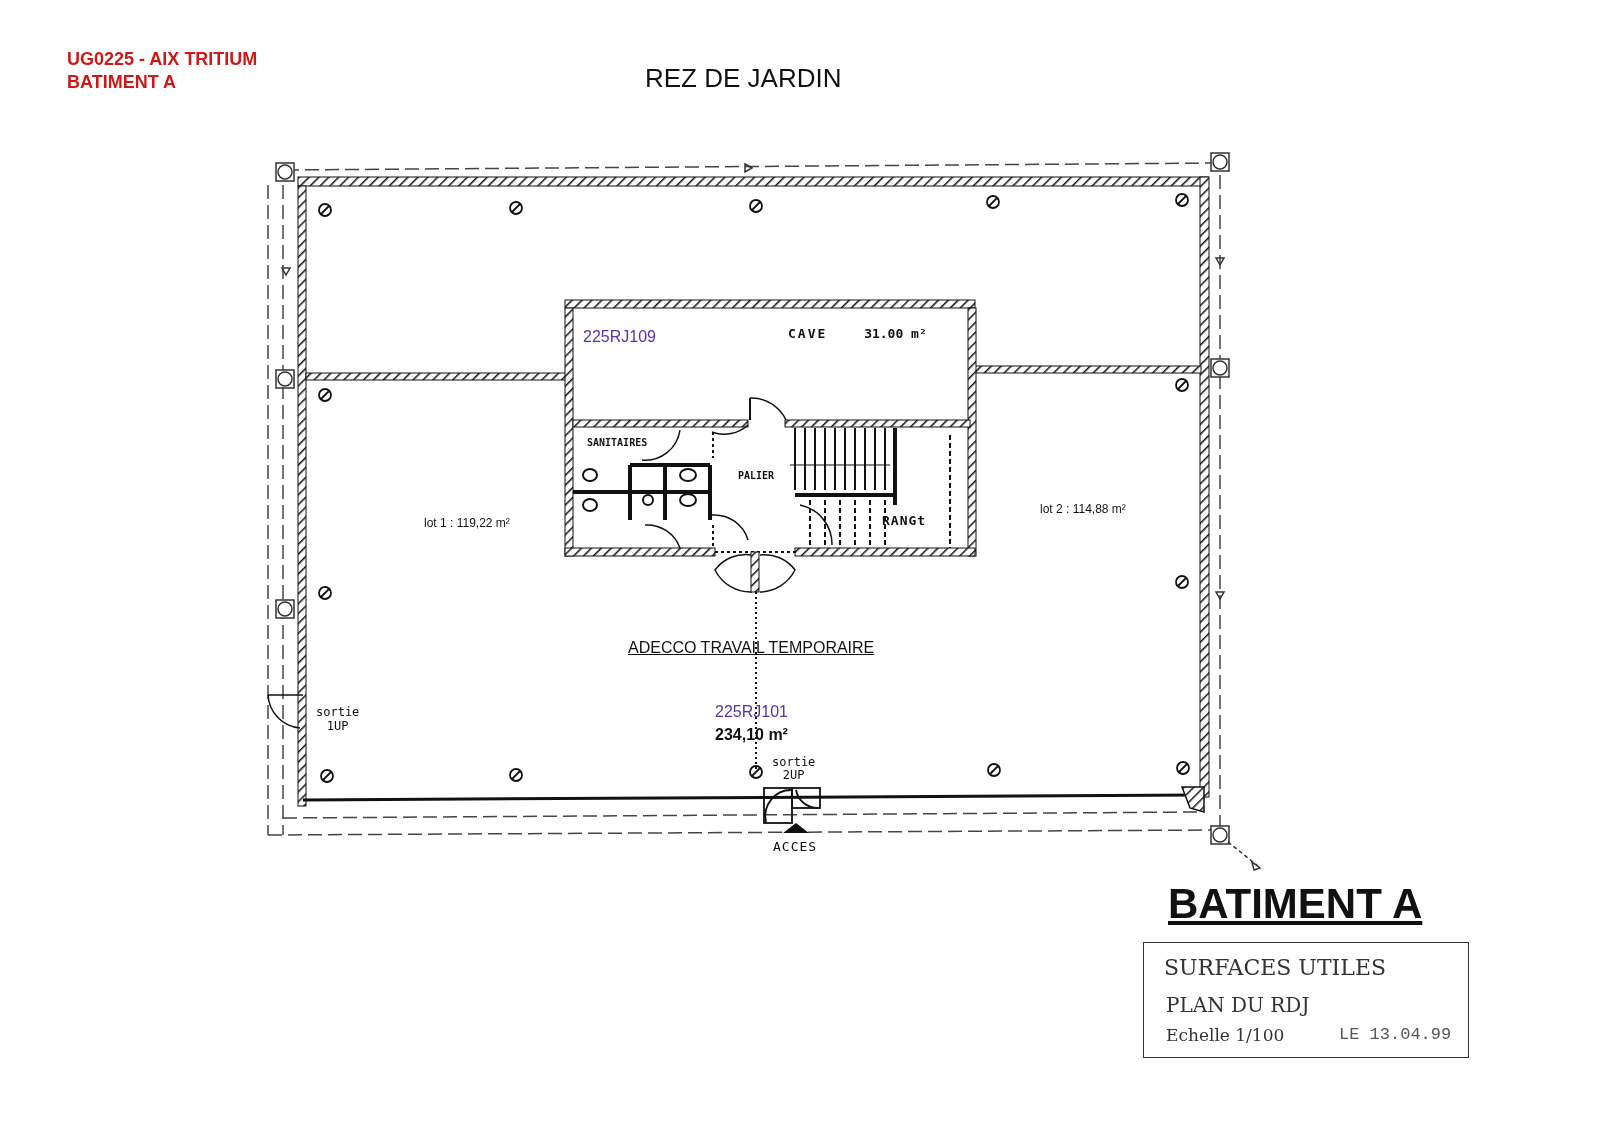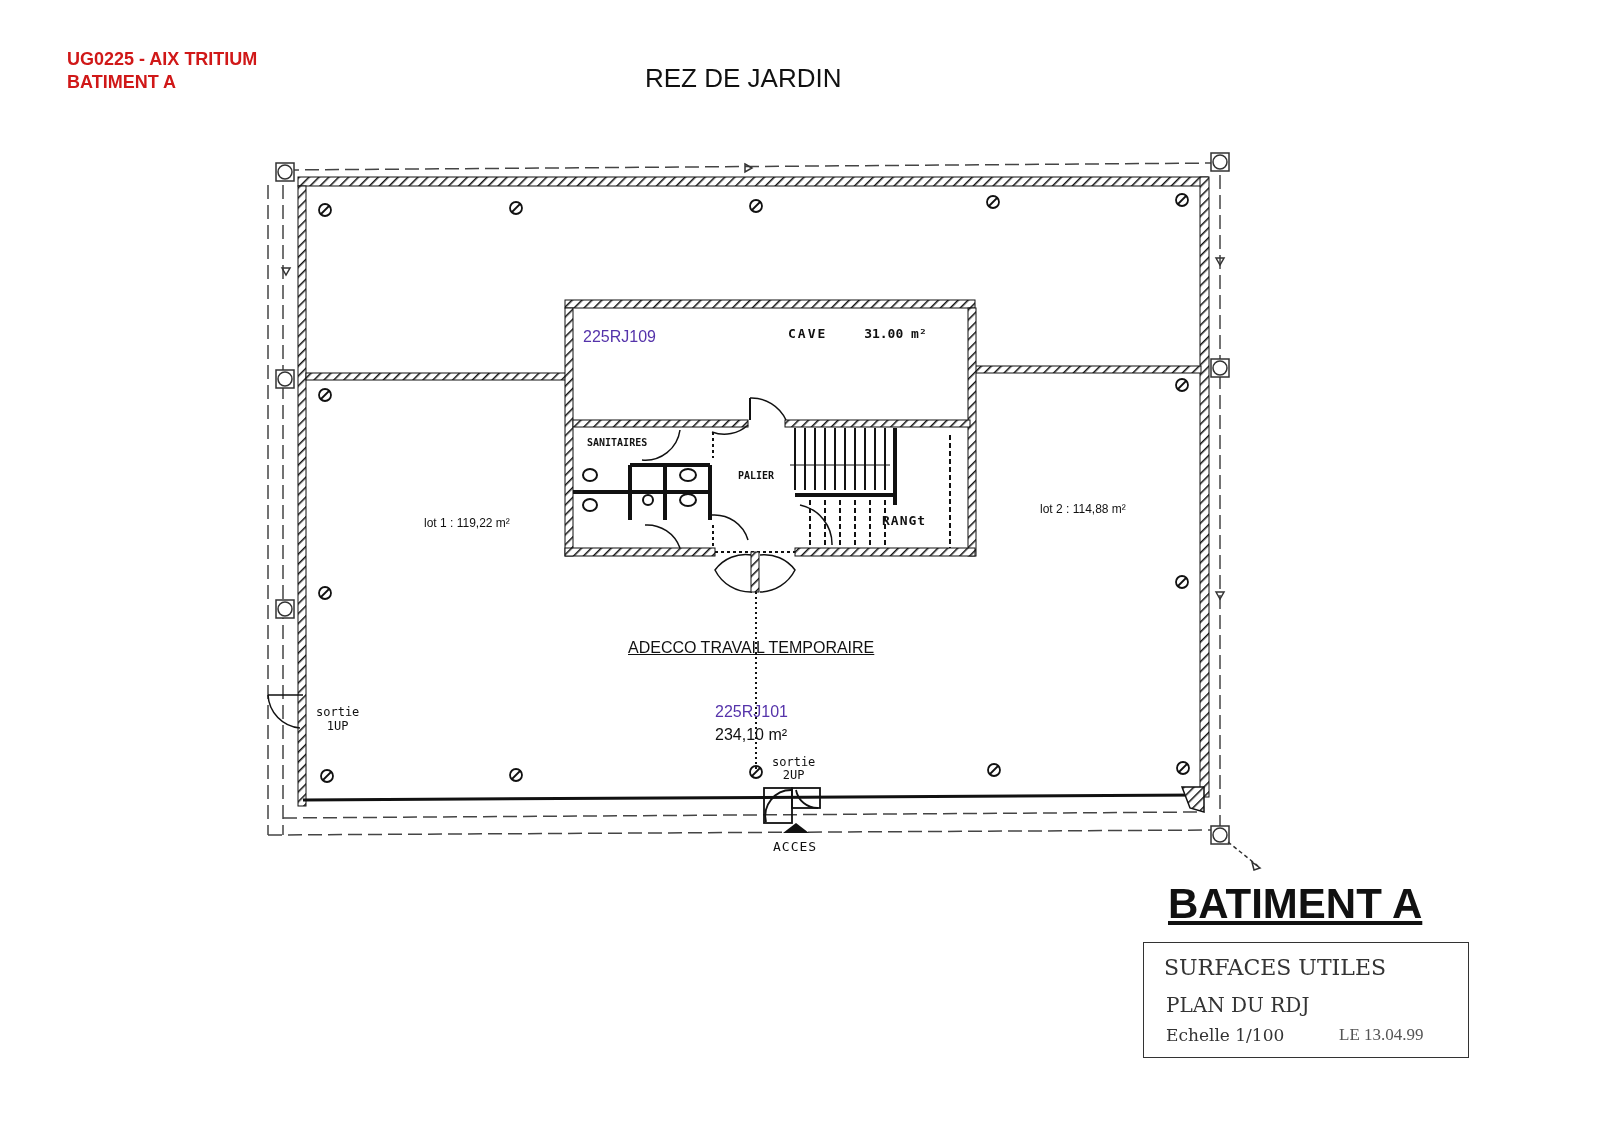--- a/index.html
+++ b/index.html
@@ -226,32 +226,32 @@
   <span style="margin-left:27px; letter-spacing:0;">31.00 m²</span>
 </div>
 <div class="abs hand" style="left:587px; top:437px; font-size:10px;">SANITAIRES</div>
 <div class="abs hand" style="left:738px; top:470px; font-size:10px;">PALIER</div>
 <div class="abs hand" style="left:882px; top:513px; font-size:13px; letter-spacing:1px;">RANGt</div>
 <div class="abs lot" style="left:424px; top:516px;">lot 1 : 119,22 m²</div>
 <div class="abs lot" style="left:1028px; top:502px;padding-left:12px;">lot 2 : 114,88 m²</div>
 
 <div class="abs tenant" style="left:628px; top:639px;">ADECCO TRAVAIL TEMPORAIRE</div>
 <div class="abs room-id" style="left:715px; top:703px;">225RJ101</div>
-<div class="abs" style="left:715px; top:726px; font-size:16px; color:#111;">234,10 m²</div>
+<div class="abs" style="left:715px; top:726px; font-size:16px; color:#111;font-weight:bold;">234,10 m²</div>
 
 <div class="abs hand" style="left:316px; top:705px; font-size:12px; line-height:14px; text-align:center; font-weight:normal;">
   <div>sortie</div>
   <div>1UP</div>
 </div>
 <div class="abs hand" style="left:772px; top:756px; font-size:12px; line-height:13px; text-align:center; font-weight:normal;">
   <div>sortie</div>
   <div>2UP</div>
 </div>
 <div class="abs hand" style="left:773px; top:839px; font-size:13px; font-weight:normal; letter-spacing:1px;">ACCES</div>
 
 <div class="abs bat" style="left:1168px; top:880px;">BATIMENT A</div>
 
 <div class="abs cart" style="left:1143px; top:942px; width:324px; height:114px;">
   <div style="left:20px; top:12px; font-size:22px;">SURFACES UTILES</div>
   <div style="left:22px; top:50px; font-size:20px;">PLAN DU RDJ</div>
   <div style="left:22px; top:82px; font-size:17px;">Echelle 1/100</div>
-  <div style="left:195px; top:82px; font-size:17px; font-family:Liberation Serif, serif; color:#555;">LE 13.04.99</div>
+  <div style="left:195px; top:82px; font-size:17px; font-family:Liberation Mono, monospace; color:#555;">LE 13.04.99</div>
 </div>
 
 </body></html>

